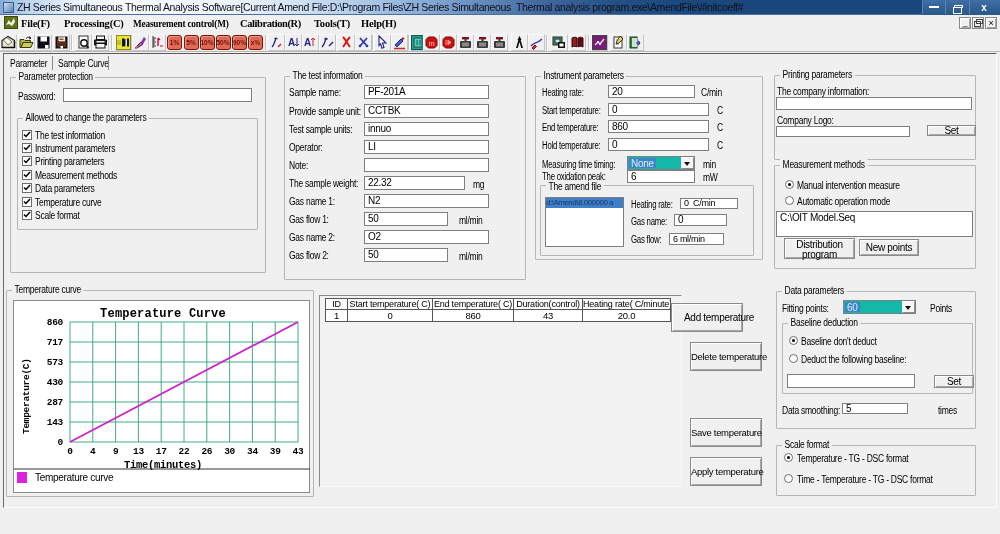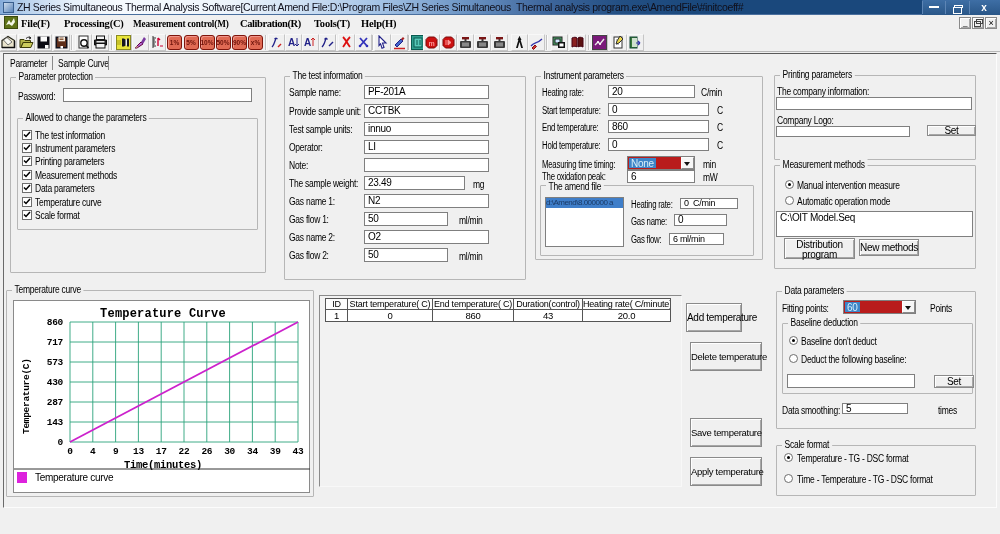--- a/index.html
+++ b/index.html
@@ -24,21 +24,21 @@
 .grp { border:1px solid #b6b6b6; border-radius:1px; }
 .grplabel { background:#f0f0f0; padding:0 3px; white-space:nowrap; z-index:2; transform-origin:0 50%; transform:scaleX(0.85); }
 .tf { background:#fff; border:1px solid #7f7f7f; font-size:10px; padding:0 3px; line-height:12px; white-space:nowrap; overflow:hidden; }
 .lbl { white-space:nowrap; transform-origin:0 50%; transform:scaleX(0.85); }
 .xl { transform:scaleX(0.78); }
 .btn { background:#f0f0f0; border:1px solid #8a8a8a; box-shadow:inset 1px 1px 0 #ffffff, inset -1px -1px 0 #a7a7a7; text-align:center; font-size:10px; white-space:nowrap; }
 .cb { width:10px; height:10px; background:#fff; border:1px solid #6e6e6e; }
 .cb svg { display:block; }
 .radio { width:9px; height:9px; background:#fff; border:1px solid #6e6e6e; border-radius:50%; }
 .radio.sel::after { content:""; position:absolute; left:1.8px; top:1.8px; width:3.6px; height:3.6px; background:#000; border-radius:50%; }
-.drop { background:#b91c1c; border:1px solid #7f7f7f; }
+.drop { background:#14b8a6; border:1px solid #7f7f7f; }
 .dropsel { position:absolute; left:1px; top:1px; bottom:1px; background:#3d85c8; color:#d8eef8; font-size:10px; line-height:11px; padding:0 2px; }
 .droparrow { position:absolute; right:0px; top:0px; bottom:0px; width:13px; background:#f6f6f6; border:1px solid; border-color:#fdfdfd #8a8a8a #8a8a8a #fdfdfd; }
 .droparrow::after { content:""; position:absolute; left:2px; top:4px; border:3.5px solid transparent; border-top:4.5px solid #111; }
 #statusbar { left:0; top:512px; width:1000px; height:22px; background:#f0f0f0; border-top:1px solid #dcdcdc; }
 .seg { top:5px; height:15px; border:1px solid; border-color:#9d9d9d #f8f8f8 #f8f8f8 #9d9d9d; font-size:9.5px; padding:1px 4px; }
 </style>
 </head>
 <body>
 <div id="app">
 
@@ -371,21 +371,21 @@
       <div class="abs tf" style="left:364px;top:85px;width:125px;height:14px;line-height:12px;">PF-201A</div>
       <div class="abs lbl" style="left:289px;top:106px;">Provide sample unit:</div>
       <div class="abs tf" style="left:364px;top:104px;width:125px;height:14px;line-height:12px;">CCTBK</div>
       <div class="abs lbl" style="left:289px;top:124px;">Test sample units:</div>
       <div class="abs tf" style="left:364px;top:122px;width:125px;height:14px;line-height:12px;">innuo</div>
       <div class="abs lbl" style="left:289px;top:142px;">Operator:</div>
       <div class="abs tf" style="left:364px;top:140px;width:125px;height:14px;line-height:12px;">LI</div>
       <div class="abs lbl" style="left:289px;top:160px;">Note:</div>
       <div class="abs tf" style="left:364px;top:158px;width:125px;height:14px;line-height:12px;"></div>
       <div class="abs lbl" style="left:289px;top:178px;">The sample weight:</div>
-      <div class="abs tf" style="left:364px;top:176px;width:101px;height:14px;line-height:12px;">23.49</div>
+      <div class="abs tf" style="left:364px;top:176px;width:101px;height:14px;line-height:12px;">22.32</div>
       <div class="abs lbl" style="left:473px;top:179px;">mg</div>
       <div class="abs lbl" style="left:289px;top:196px;">Gas name 1:</div>
       <div class="abs tf" style="left:364px;top:194px;width:125px;height:14px;line-height:12px;">N2</div>
       <div class="abs lbl" style="left:289px;top:214px;">Gas flow 1:</div>
       <div class="abs tf" style="left:364px;top:212px;width:84px;height:14px;line-height:12px;">50</div>
       <div class="abs lbl" style="left:459px;top:215px;">ml/min</div>
       <div class="abs lbl" style="left:289px;top:232px;">Gas name 2:</div>
       <div class="abs tf" style="left:364px;top:230px;width:125px;height:14px;line-height:12px;">O2</div>
       <div class="abs lbl" style="left:289px;top:250px;">Gas flow 2:</div>
       <div class="abs tf" style="left:364px;top:248px;width:84px;height:14px;line-height:12px;">50</div>
@@ -438,21 +438,21 @@
   <div class="abs btn" style="left:927px;top:125px;width:49px;height:11px;line-height:10px;">Set</div>
 
   <div class="abs grp" style="left:774px;top:165px;width:202px;height:104px;"></div>
   <div class="abs grplabel" style="left:780px;top:159px;">Measurement methods</div>
   <div class="abs radio sel" style="left:785px;top:180px;"></div>
   <div class="abs lbl" style="left:797px;top:180px;">Manual intervention measure</div>
   <div class="abs radio" style="left:785px;top:196px;"></div>
   <div class="abs lbl" style="left:797px;top:196px;">Automatic operation mode</div>
   <div class="abs tf" style="left:776px;top:211px;width:197px;height:26px;line-height:12px;">C:\OIT Model.Seq</div>
   <div class="abs btn" style="left:784px;top:238px;width:71px;height:21px;font-size:10px;line-height:10px;padding-top:1px;">Distribution<br>program</div>
-  <div class="abs btn" style="left:859px;top:239px;width:60px;height:17px;line-height:15px;">New methods</div>
+  <div class="abs btn" style="left:859px;top:239px;width:60px;height:17px;line-height:15px;">New points</div>
 
   <div class="abs grp" style="left:6px;top:290px;width:308px;height:207px;"></div>
   <div class="abs grplabel" style="left:12px;top:284px;">Temperature curve</div>
   <div class="abs" style="left:13px;top:300px;width:297px;height:193px;background:#fff;border:1px solid #8a8a8a;"></div>
   <div id="chart" class="abs" style="left:14px;top:301px;"><svg width="296" height="191" font-family="Liberation Mono, monospace">
         <text x="149" y="16" text-anchor="middle" font-size="12" font-weight="bold" style="letter-spacing:0.2px">Temperature Curve</text>
         <line x1="56" y1="21" x2="56" y2="141" stroke="#2aa37a" stroke-width="0.9"></line>
         <line x1="78.8" y1="21" x2="78.8" y2="141" stroke="#2aa37a" stroke-width="0.9"></line>
         <line x1="101.6" y1="21" x2="101.6" y2="141" stroke="#2aa37a" stroke-width="0.9"></line>
         <line x1="124.4" y1="21" x2="124.4" y2="141" stroke="#2aa37a" stroke-width="0.9"></line>
@@ -502,21 +502,21 @@
       <div class="abs" style="left:0px;top:12px;width:23px;height:12px;border:1px solid #555;border-left-width:1px;border-top-width:0;background:#fff;text-align:center;font-size:9.5px;line-height:11px;">1</div>
       <div class="abs" style="left:23px;top:0;width:85px;height:12px;border:1px solid #555;border-left-width:0px;background:#fcfcfc;text-align:center;font-size:9px;letter-spacing:-0.2px;line-height:11px;white-space:nowrap;overflow:hidden;">Start temperature( C)</div>
       <div class="abs" style="left:23px;top:12px;width:85px;height:12px;border:1px solid #555;border-left-width:0px;border-top-width:0;background:#fff;text-align:center;font-size:9.5px;line-height:11px;">0</div>
       <div class="abs" style="left:108px;top:0;width:81px;height:12px;border:1px solid #555;border-left-width:0px;background:#fcfcfc;text-align:center;font-size:9px;letter-spacing:-0.2px;line-height:11px;white-space:nowrap;overflow:hidden;">End temperature( C)</div>
       <div class="abs" style="left:108px;top:12px;width:81px;height:12px;border:1px solid #555;border-left-width:0px;border-top-width:0;background:#fff;text-align:center;font-size:9.5px;line-height:11px;">860</div>
       <div class="abs" style="left:189px;top:0;width:69px;height:12px;border:1px solid #555;border-left-width:0px;background:#fcfcfc;text-align:center;font-size:9px;letter-spacing:-0.2px;line-height:11px;white-space:nowrap;overflow:hidden;">Duration(control)</div>
       <div class="abs" style="left:189px;top:12px;width:69px;height:12px;border:1px solid #555;border-left-width:0px;border-top-width:0;background:#fff;text-align:center;font-size:9.5px;line-height:11px;">43</div>
       <div class="abs" style="left:258px;top:0;width:88px;height:12px;border:1px solid #555;border-left-width:0px;background:#fcfcfc;text-align:center;font-size:9px;letter-spacing:-0.2px;line-height:11px;white-space:nowrap;overflow:hidden;">Heating rate( C/minute)</div>
       <div class="abs" style="left:258px;top:12px;width:88px;height:12px;border:1px solid #555;border-left-width:0px;border-top-width:0;background:#fff;text-align:center;font-size:9.5px;line-height:11px;">20.0</div>
     </div>
-  <div class="abs btn" style="left:686px;top:303px;width:56px;height:29px;line-height:27px;">Add temperature</div>
+  <div class="abs btn" style="left:671px;top:303px;width:72px;height:29px;line-height:27px;padding-left:12px;">Add temperature</div>
   <div class="abs btn" style="left:690px;top:342px;width:72px;height:29px;line-height:27px;font-size:9.5px;">Delete temperature</div>
   <div class="abs btn" style="left:690px;top:418px;width:72px;height:29px;line-height:27px;font-size:9.5px;">Save temperature</div>
   <div class="abs btn" style="left:690px;top:457px;width:72px;height:29px;line-height:27px;font-size:9.5px;">Apply temperature</div>
 
   <div class="abs grp" style="left:776px;top:291px;width:200px;height:138px;"></div>
   <div class="abs grplabel" style="left:782px;top:285px;">Data parameters</div>
   <div class="abs lbl" style="left:782px;top:303px;">Fitting points:</div>
   <div class="abs drop" style="left:843px;top:300px;width:73px;height:14px;">
       <div class="dropsel">60</div>
       <div class="droparrow"></div>

